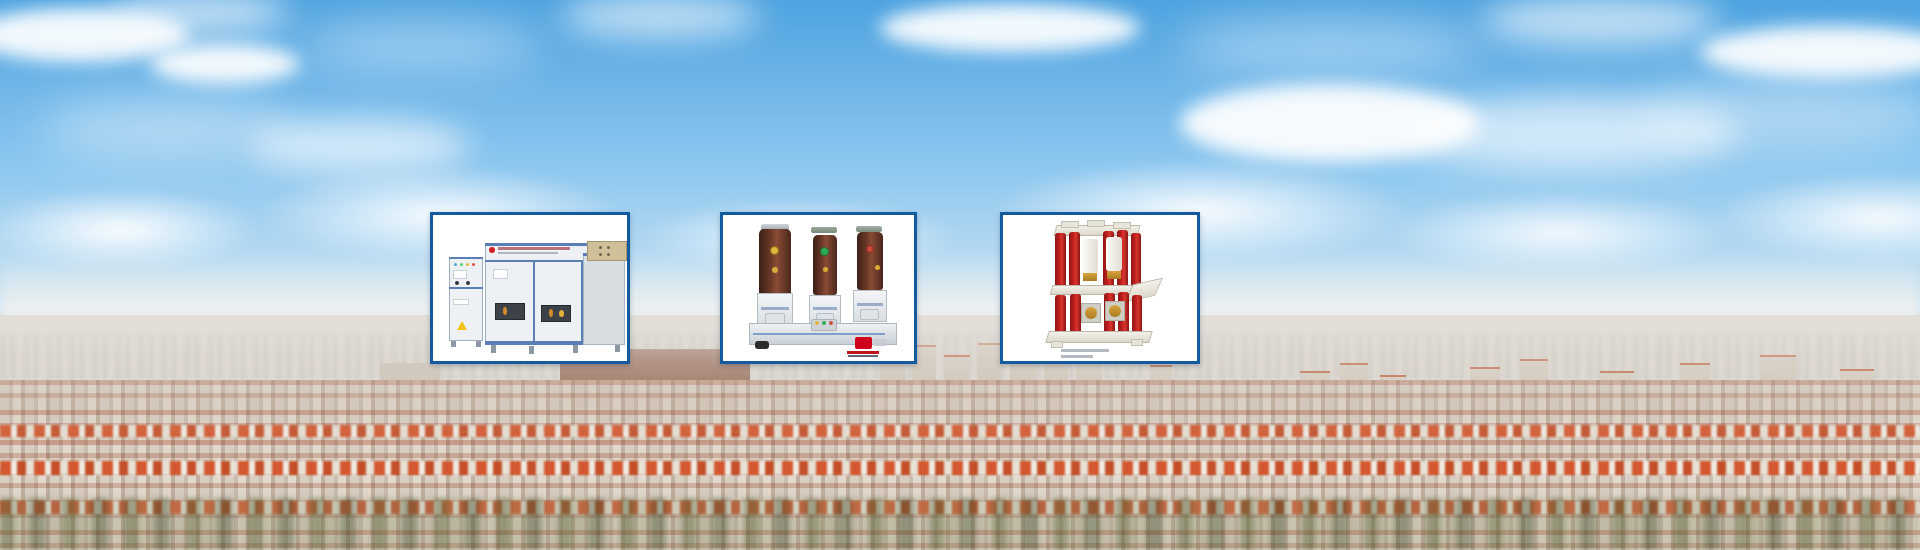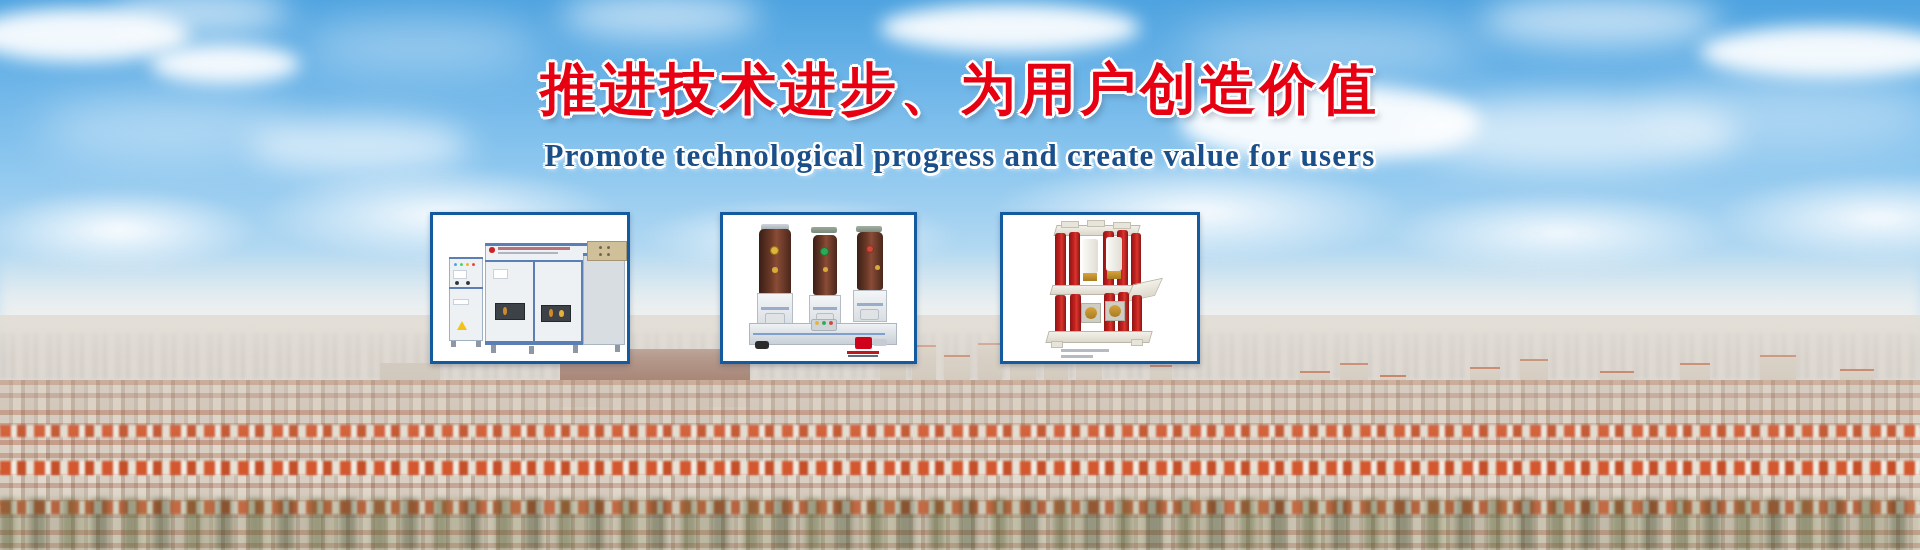--- a/index.html
+++ b/index.html
@@ -213,23 +213,21 @@
     <div class="towerR" style="left:1840px; top:54px; width:34px; height:64px;"></div>
 
     <div class="lowrise"></div>
     <div class="roofrow" style="top:110px; height:12px;"></div>
     <div class="roofrow" style="top:146px; height:14px;"></div>
     <div class="roofrow" style="top:186px; height:13px;"></div>
     <div class="treeband"></div>
     <div class="cityhaze"></div>
   </div>
 
-  <div class="headline">推进技术进步、为用户创造价值</div>
-
-  <div class="subtitle">Promote technological progress and create value for users</div>
+
 
   <div class="panels">
 
     <div class="panel p1">
       <div class="stage">
 
         <div class="sg-body" style="left:16px; top:42px; width:34px; height:84px;"></div>
         <div class="sg-blue" style="left:16px; top:42px; width:34px; height:2px;"></div>
         <div class="sg-blue" style="left:16px; top:72px; width:34px; height:2px;"></div>
         <div class="sg-dot" style="left:21px; top:48px; width:3px; height:3px; background:#4aa3dd;"></div>

